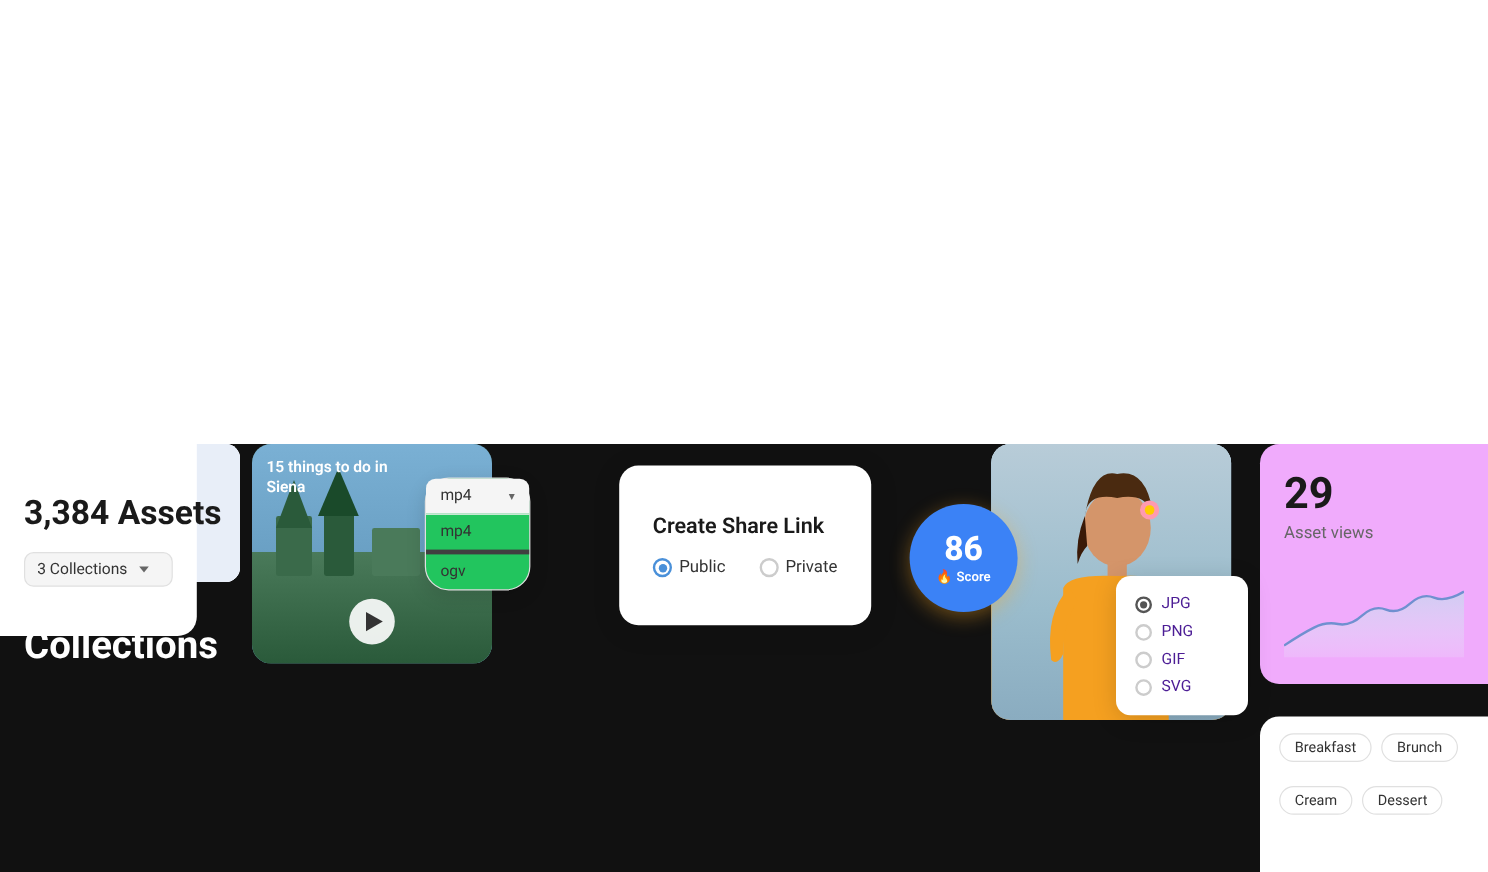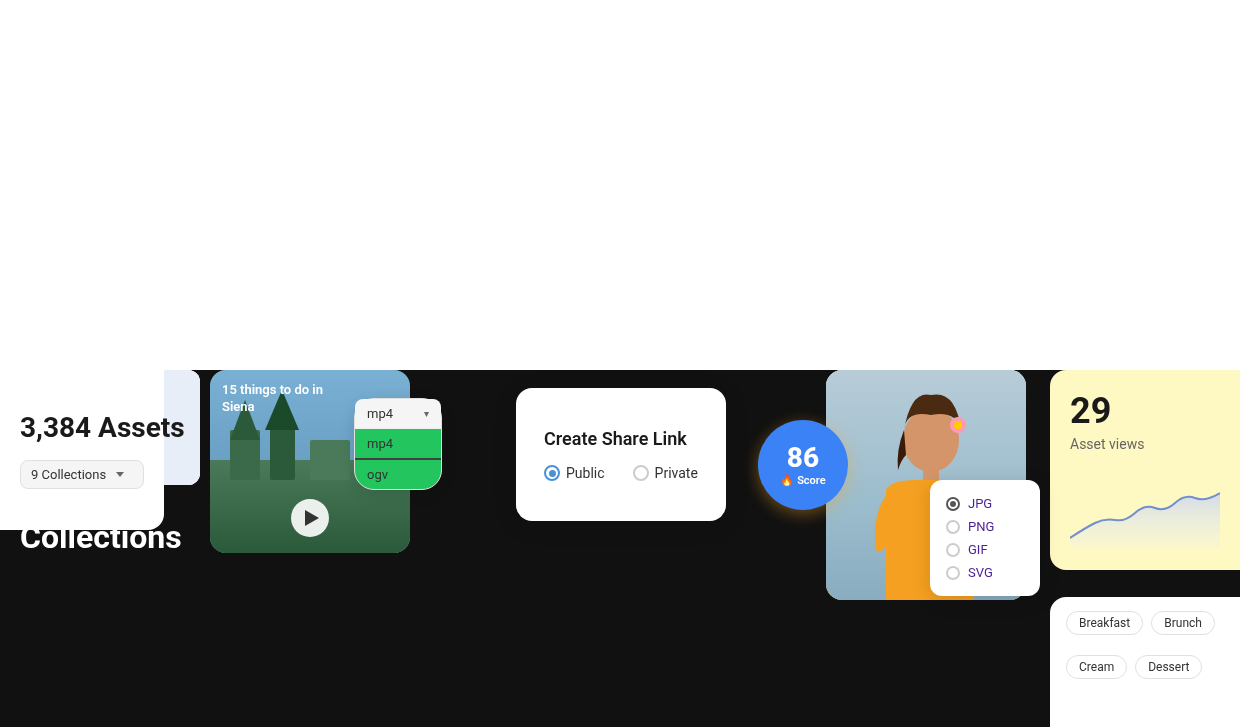--- a/index.html
+++ b/index.html
@@ -279,21 +279,21 @@
       position: relative;
     }
 
     
     .analytics-card {
       position: absolute;
       right: 0;
       top: 0;
       width: 190px;
       height: 200px;
-      background: #fef9c3;
+      background: #f0abfc;
       border-radius: 16px 0 0 16px;
       padding: 20px;
       z-index: 10;
       overflow: hidden;
     }
 
     .analytics-number {
       font-size: 36px;
       font-weight: 700;
       color: #1a1a1a;
@@ -396,21 +396,21 @@
 
 <div class="top-content">
 </div>
 
 <div class="bottom-area">
   <div class="bottom-content">
 
     <div class="left-panel">
       <div class="assets-count">3,384 Assets</div>
       <div class="collections-dropdown">
-        <span>9 Collections</span>
+        <span>3 Collections</span>
         <span class="chevron-down"></span>
       </div>
     </div>
 
     <div class="collections-text">Collections</div>
 
     <div class="bottom-map">
       <div class="map-visual">
         <svg width="200" height="115" viewBox="0 0 200 115">
 
@@ -465,21 +465,21 @@
     </div>
 
     <div style="position:absolute; left:354px; top:28px; background:#22c55e; border:1px solid #e0e0e0; border-radius:20px; box-shadow:0 4px 16px rgba(0,0,0,0.12); min-width:88px; z-index:30;">
       <div style="display:flex; align-items:center; justify-content:space-between; padding:7px 12px; font-size:13px; color:#333; background:#f5f5f5; border-radius:8px 8px 0 0;">
         <span>mp4</span>
         <span style="font-size:10px; color:#666;">▾</span>
       </div>
       <div style="padding:7px 12px; font-size:13px; color:#333; border-top:1px solid #f0f0f0;">
         <span>mp4</span>
       </div>
-      <div style="padding:7px 12px; font-size:13px; color:#333; border-top:2px solid #404040;">
+      <div style="padding:7px 12px; font-size:13px; color:#333; border-top:4px solid #404040;">
         <span>ogv</span>
       </div>
     </div>
 
     <div class="radio-dropdown">
       <div class="radio-option">
         <div class="radio-circle selected"></div>
         <span>JPG</span>
       </div>
       <div class="radio-option">

